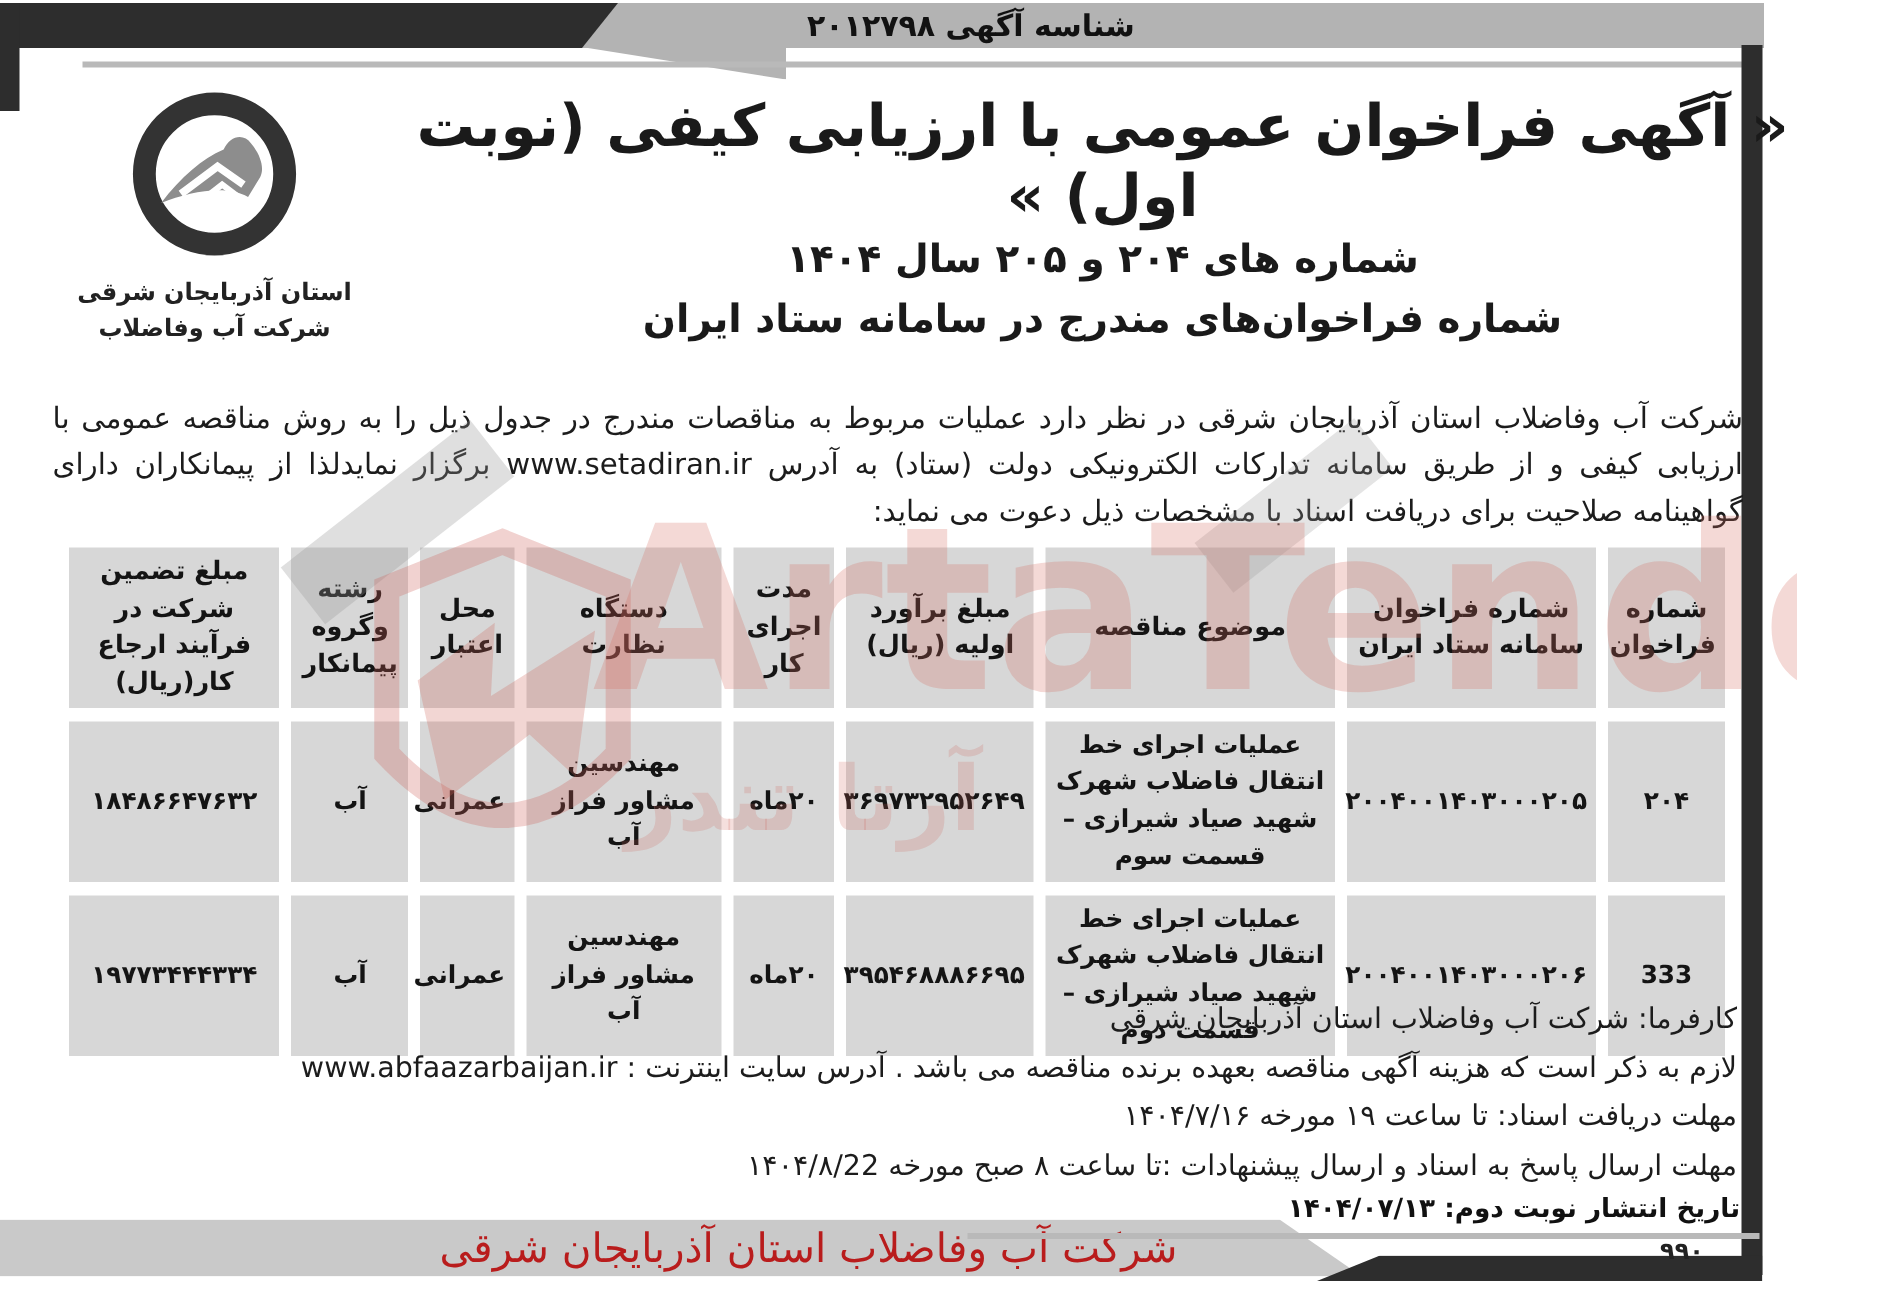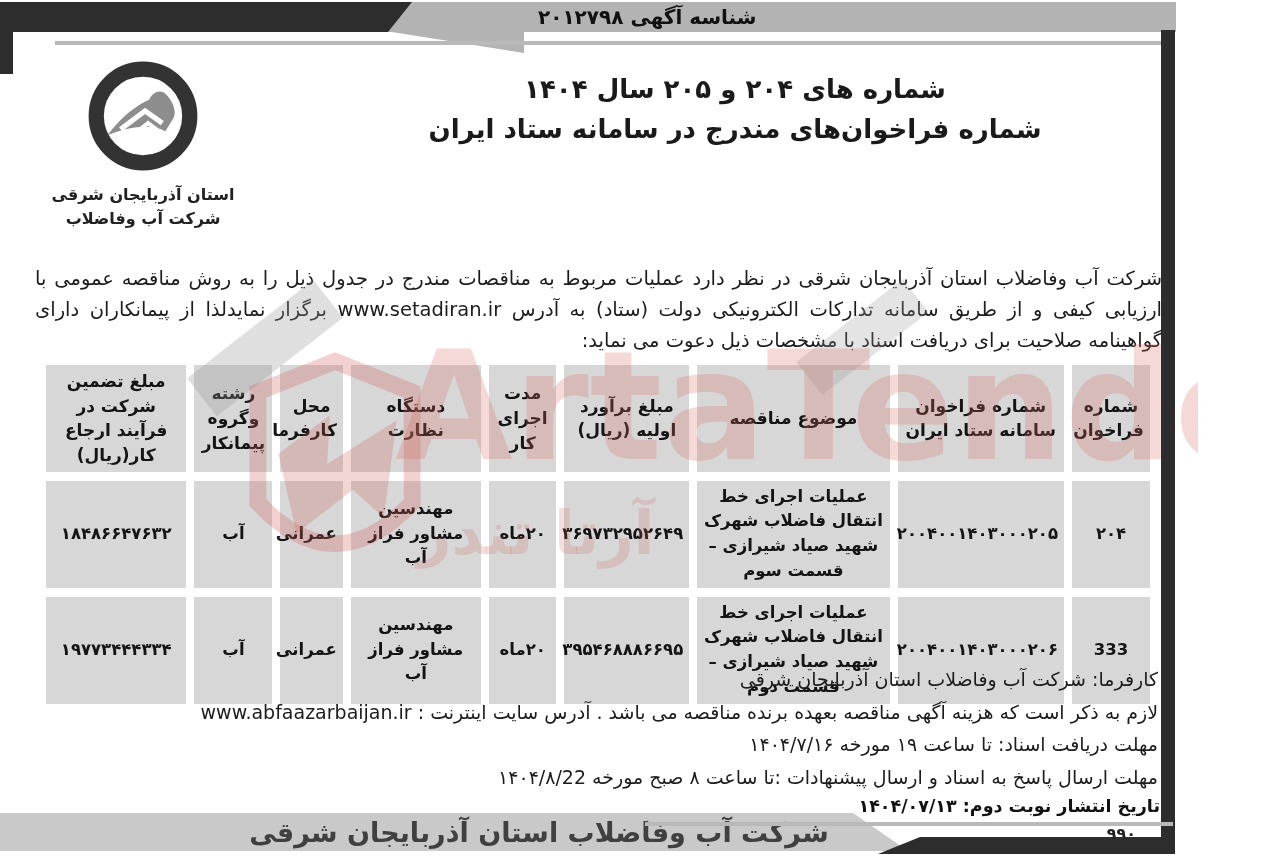--- a/index.html
+++ b/index.html
@@ -18,35 +18,35 @@
   .top-strip-gray .ad-id{font-size:20px;font-weight:bold;color:#111;padding-left:150px;}
   .top-wedge{position:absolute;top:32px;left:392px;width:132px;height:21px;background:#b3b3b3;
     clip-path:polygon(0 0,100% 0,100% 100%);}
   .top-thin-line{position:absolute;top:41px;left:55px;right:30px;height:4px;background:#b9b9b9;}
   .right-bar{position:absolute;top:30px;right:23px;width:14px;bottom:16px;background:#2d2d2d;}
   .bottom-gray-bar{
     position:absolute;top:813px;left:0;width:908px;height:38px;background:#c9c9c9;
     clip-path:polygon(0 0,calc(100% - 55px) 0,100% 100%,0 100%);
     display:flex;align-items:center;justify-content:center;
   }
-  .bottom-gray-bar .company{font-size:27px;font-weight:700;color:#404040;padding-left:170px;}
+  .bottom-gray-bar .company{font-size:27px;font-weight:400;color:#b91c1c;padding-left:170px;}
   .bottom-thin-line{position:absolute;top:822px;left:645px;right:25px;height:4px;background:#b9b9b9;}
   .bottom-black-bar{position:absolute;top:837px;left:878px;right:23px;height:17px;background:#2d2d2d;
     clip-path:polygon(42px 0,100% 0,100% 100%,0 100%);}
   .page-num{position:absolute;top:824px;right:62px;font-size:16px;font-weight:bold;color:#222;}
 
   
   .logo-block{position:absolute;top:55px;left:48px;width:190px;text-align:center;}
   .logo-block svg{display:block;margin:0 auto;}
   .logo-caption{margin-top:6px;font-size:16px;font-weight:bold;line-height:1.5;color:#222;}
 
   
   .headings{position:absolute;top:62px;left:245px;width:980px;text-align:center;}
   .title{font-size:39px;font-weight:800;letter-spacing:-1px;line-height:1.2;}
-  .sub1{margin-top:12px;font-size:26px;font-weight:800;}
+  .sub1{margin-top:2px;font-size:26px;font-weight:800;}
   .sub2{margin-top:10px;font-size:26px;font-weight:800;}
   .sub3{margin-top:8px;font-size:27px;font-weight:800;}
 
   
   .intro{
     position:absolute;top:263px;left:35px;right:36px;
     font-size:19.5px;line-height:1.6;text-align:justify;text-align-last:right;color:#1c1c1c;
   }
 
   
@@ -102,20 +102,21 @@
       <path d="M38 73 L62 55 L79 67" stroke="#ffffff" stroke-width="5" fill="none"></path>
       <path d="M47 81 L65 67 L77 76" stroke="#ffffff" stroke-width="4" fill="none"></path>
     </svg>
     <div class="logo-caption">
       <div>استان آذربایجان شرقی</div>
       <div>شرکت آب وفاضلاب</div>
     </div>
   </div>
 
   <div class="headings">
+    <div class="title">« آگهی فراخوان عمومی با ارزیابی کیفی (نوبت اول) »</div>
     <div class="sub1">شماره های ۲۰۴ و ۲۰۵ سال ۱۴۰۴</div>
     <div class="sub2">شماره فراخوان‌های مندرج در سامانه ستاد ایران</div>
   </div>
 
   <div class="intro">شرکت آب وفاضلاب استان آذربایجان شرقی در نظر دارد عملیات مربوط به مناقصات مندرج در جدول ذیل را به روش مناقصه عمومی با ارزیابی کیفی و از طریق سامانه تدارکات الکترونیکی دولت (ستاد) به آدرس www.setadiran.ir برگزار نمایدلذا از پیمانکاران دارای گواهینامه صلاحیت برای دریافت اسناد با مشخصات ذیل دعوت می نماید:</div>
 
   <div class="table-wrap">
     <table class="tender">
       <colgroup>
         <col class="c1">
@@ -129,21 +130,21 @@
           <col class="c9">
       </colgroup>
       <thead>
         <tr>
           <th>شماره فراخوان</th>
           <th>شماره فراخوان سامانه ستاد ایران</th>
           <th>موضوع مناقصه</th>
           <th>مبلغ برآورد اولیه (ریال)</th>
           <th>مدت اجرای کار</th>
           <th>دستگاه نظارت</th>
-          <th>محل کارفرما</th>
+          <th>محل اعتبار</th>
           <th>رشته وگروه پیمانکار</th>
           <th>مبلغ تضمین شرکت در فرآیند ارجاع کار(ریال)</th>
         </tr>
       </thead>
       <tbody>
         <tr>
           <td>۲۰۴</td>
           <td>۲۰۰۴۰۰۱۴۰۳۰۰۰۲۰۵</td>
           <td>عملیات اجرای خط انتقال فاضلاب شهرک شهید صیاد شیرازی – قسمت سوم</td>
           <td>۳۶۹۷۳۲۹۵۲۶۴۹</td>

